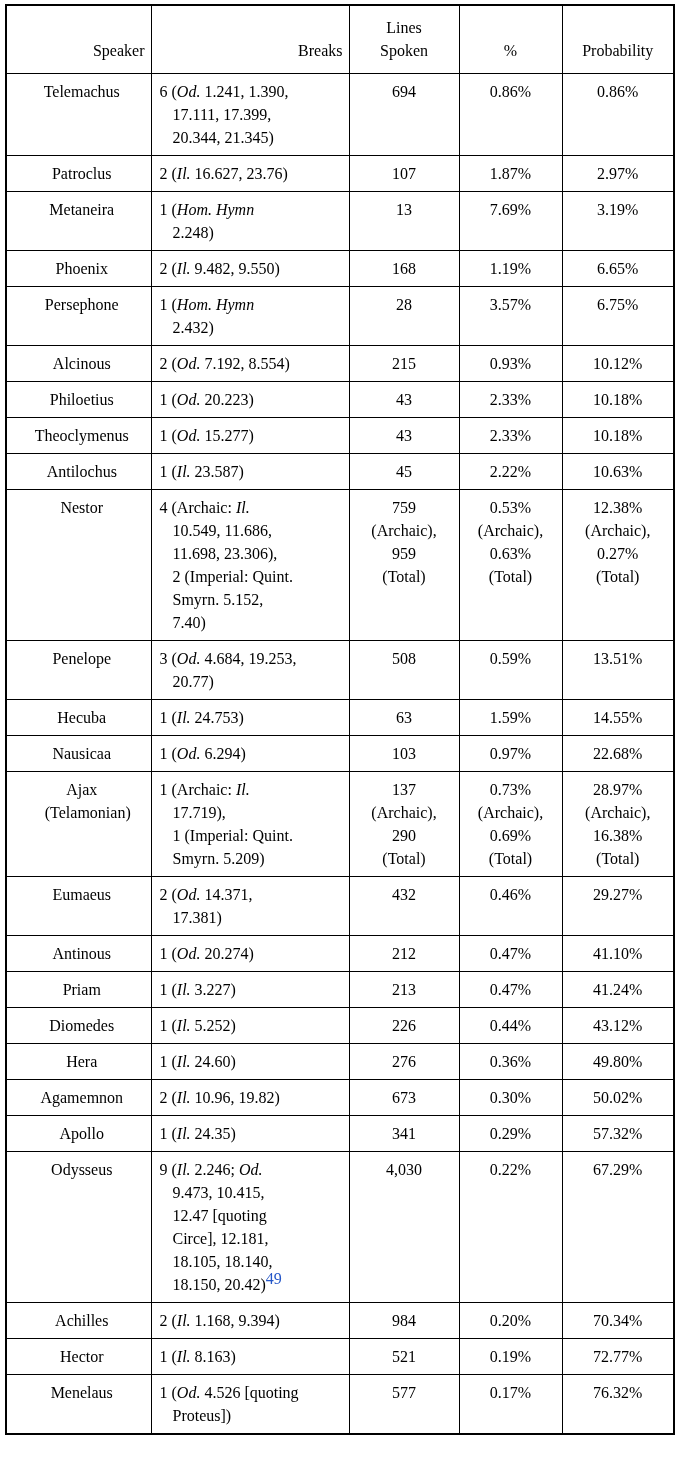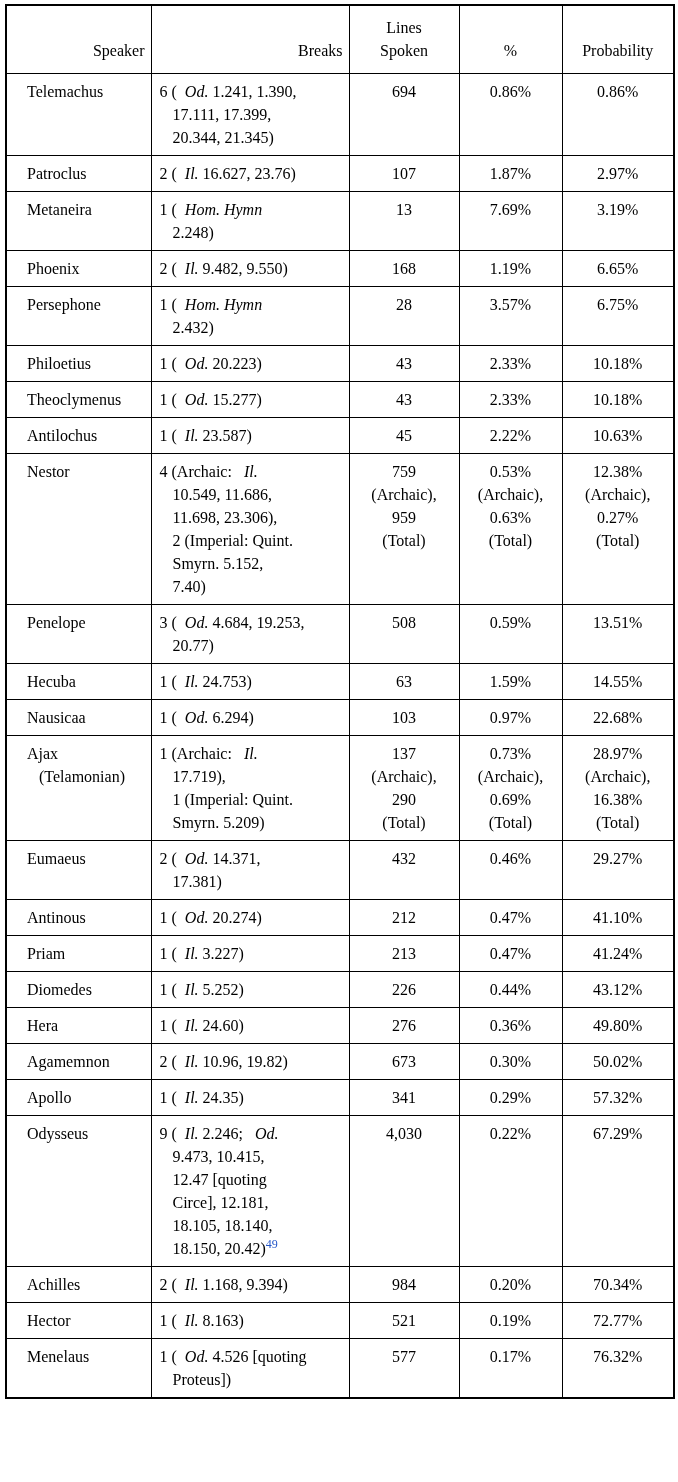--- a/index.html
+++ b/index.html
@@ -43,39 +43,40 @@
   th.left {
     text-align: right;
     padding-left: 10px;
   }
   td {
     vertical-align: top;
     padding: 6px 8px 6px 8px;
   }
   td.speaker {
     white-space: pre-line;
-    padding-left: 32px;
+    padding-left: 22px;
     padding-right: 4px;
     text-indent: -12px;
+    text-align: center;
   }
   td.breaks {
     white-space: pre-line;
     padding-left: 21px;
     text-indent: -13px;
   }
   td.num {
     text-align: center;
     white-space: pre-line;
     padding-left: 4px;
     padding-right: 4px;
   }
-  .it { font-style: italic; margin-left: 8px; }
+  .it { font-style: italic; }
   sup.fnref {
     color: #2456c8;
-    font-size: 12px;
+    font-size: 16px;
     line-height: 0;
     vertical-align: super;
   }
 </style>
 </head>
 <body>
 
 <div class="page">
   <table>
     <colgroup>
@@ -129,20 +130,27 @@
         </tr>
         <tr>
           <td class="speaker">Persephone</td>
           <td class="breaks"><span>1 (</span><span class="it">Hom. Hymn</span><span>
 2.432)</span></td>
           <td class="num">28</td>
           <td class="num">3.57%</td>
           <td class="num">6.75%</td>
         </tr>
         <tr>
+          <td class="speaker">Alcinous</td>
+          <td class="breaks"><span>2 (</span><span class="it">Od.</span><span> 7.192, 8.554)</span></td>
+          <td class="num">215</td>
+          <td class="num">0.93%</td>
+          <td class="num">10.12%</td>
+        </tr>
+        <tr>
           <td class="speaker">Philoetius</td>
           <td class="breaks"><span>1 (</span><span class="it">Od.</span><span> 20.223)</span></td>
           <td class="num">43</td>
           <td class="num">2.33%</td>
           <td class="num">10.18%</td>
         </tr>
         <tr>
           <td class="speaker">Theoclymenus</td>
           <td class="breaks"><span>1 (</span><span class="it">Od.</span><span> 15.277)</span></td>
           <td class="num">43</td>

